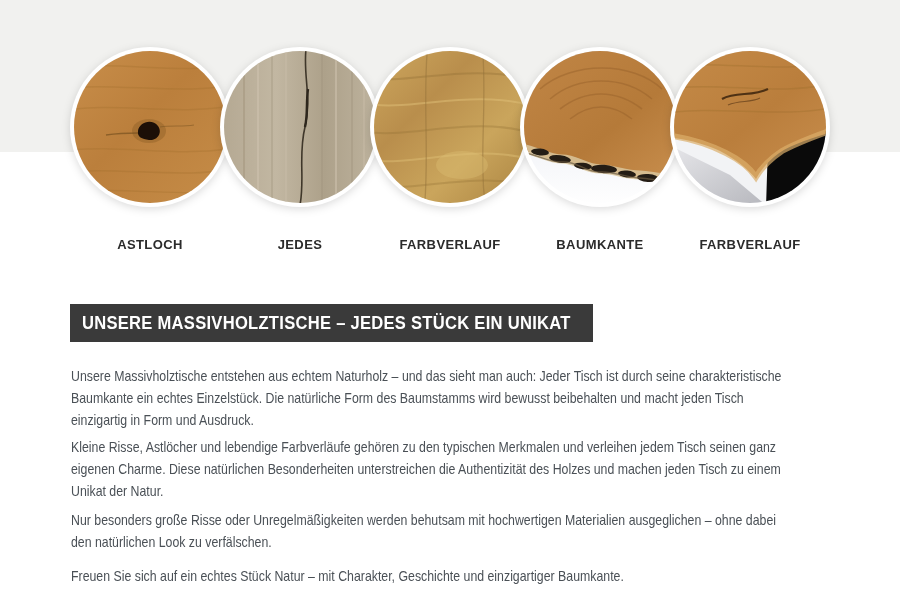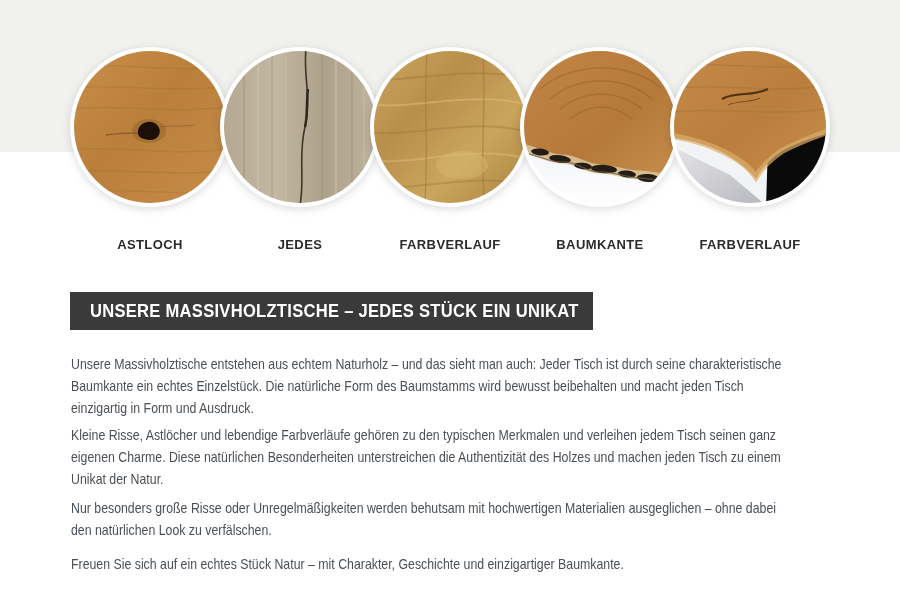--- a/index.html
+++ b/index.html
@@ -33,25 +33,25 @@
     width:160px;height:160px;margin:0 -5px;flex:none;
     filter:drop-shadow(0 2px 4px rgba(0,0,0,.14));
   }
   .circle svg{width:160px;height:160px;display:block;}
   .feature-label{
     margin-top:30px;
     font-size:13px;font-weight:bold;letter-spacing:.4px;
     color:var(--label-text);white-space:nowrap;text-align:center;
   }
   .heading-bar{
-    margin:40px 0 0 70px;
+    margin:52px 0 0 70px;
     width:523px;height:38px;
     background:var(--heading-bg);
     display:flex;align-items:center;
-    padding-left:20px;
+    padding-left:12px;
   }
   .heading-bar h2{
     color:var(--heading-text);
     font-size:18px;font-weight:bold;letter-spacing:.3px;
     transform:scaleX(.92);transform-origin:left center;
     white-space:nowrap;
   }
   .body-copy{
     margin:23px 0 0 71px;
     width:884px;

